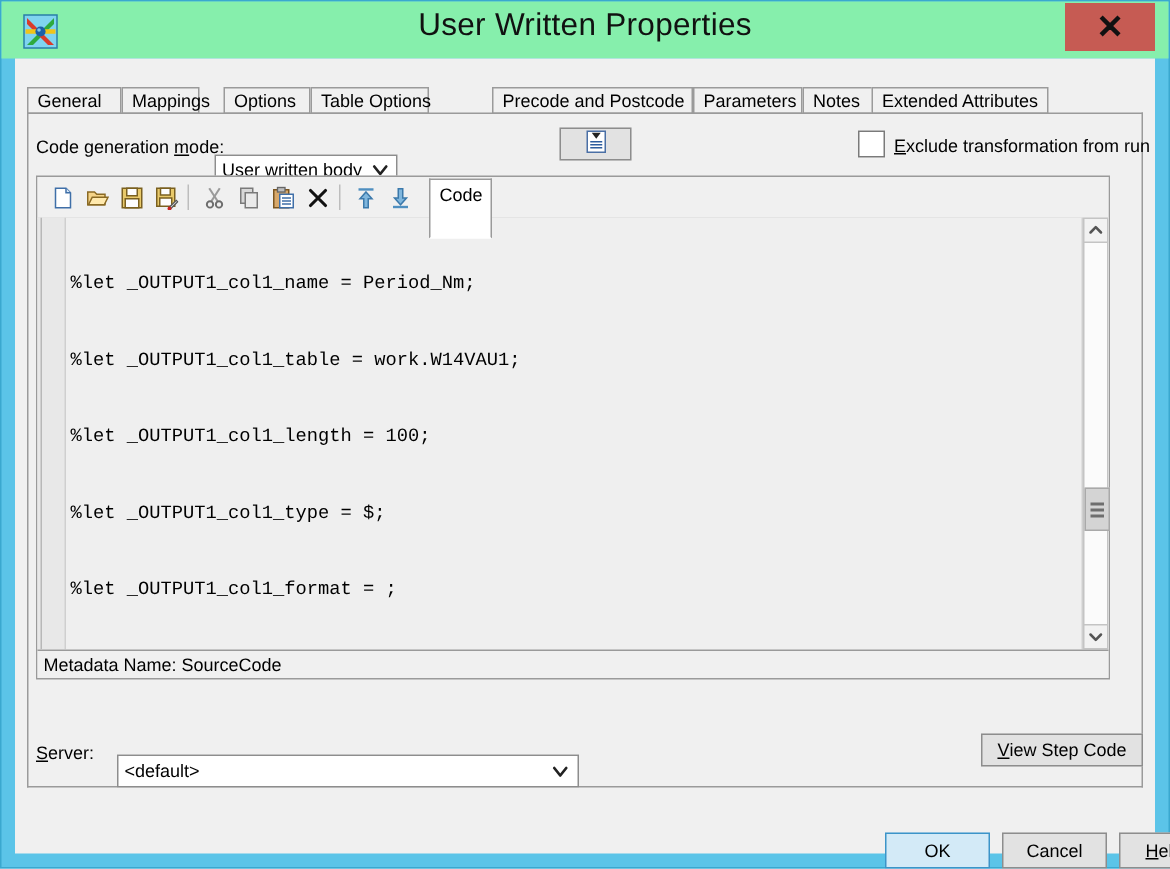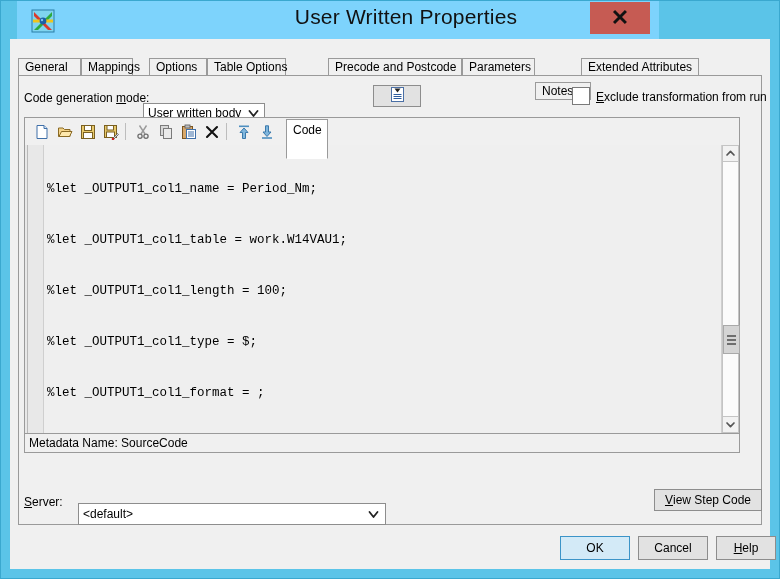--- a/index.html
+++ b/index.html
@@ -22,23 +22,23 @@
     left: 0; top: 0;
     width: 780px; height: 579px;
     background: #5bc4e8;
     box-sizing: border-box;
     border: 1px solid #3aa8cf;
   }
 
   
   #titlebar {
     position: absolute;
-    left: 16px; top: 0;
-    width: 642px; height: 38px;
-    background: #7dd3fc;
+    left: 0; top: 0;
+    width: 778px; height: 38px;
+    background: #86efac;
   }
   #app-icon {
     position: absolute;
     left: 14px; top: 8px;
     width: 24px; height: 24px;
   }
   #title-text {
     position: absolute;
     left: 0; top: 4px;
     width: 778px;
@@ -355,31 +355,32 @@
     display: flex;
     align-items: center;
     justify-content: center;
     white-space: nowrap;
     font-family: "Liberation Sans", sans-serif;
   }
 
   
   .dlg-btn {
     position: absolute;
-    top: 497px;
+    top: 516px;
     height: 24px;
     background: #e2e2e2;
     border: 1px solid #8d8d8d;
     box-sizing: border-box;
     font-size: 12px;
     cursor: pointer;
     display: flex;
     align-items: center;
     justify-content: center;
     font-family: "Liberation Sans", sans-serif;
+    margin-left: 30px;
   }
   #ok-button {
     left: 550px; width: 70px;
     background: #d3eaf7;
     border: 1px solid #3c94c8;
   }
   #cancel-button { left: 628px; width: 70px; }
   #help-button { left: 706px; width: 60px; }
 </style>
 </head>
@@ -414,21 +415,21 @@
     <div id="tabpage"></div>
 
     <div id="tabstrip">
       <div class="tab" style="left:0px;   width:63px;">General</div>
       <div class="tab" style="left:63px;  width:52px;">Mappings</div>
       <div class="tab" style="left:131px; width:58px;">Options</div>
       <div class="tab" style="left:189px; width:79px;">Table Options</div>
       <div class="tab active" style="left:268px; width:42px;">Code</div>
       <div class="tab" style="left:310px; width:134px;">Precode and Postcode</div>
       <div class="tab" style="left:444px; width:73px;">Parameters</div>
-      <div class="tab" style="left:517px; width:56px;margin-top:24px;">Notes</div>
+      <div class="tab" style="left:517px; width:56px;">Notes</div>
       <div class="tab" style="left:563px; width:118px;">Extended Attributes</div>
     </div>
     <div id="tab-underline"></div>
 
     <div id="mode-label">Code generation <span class="underlined-char">m</span>ode:</div>
 
     <div id="mode-select">
       <span id="mode-select-value">User written body</span>
       <span id="mode-select-arrow">
         <svg width="13" height="13" viewBox="0 0 13 13">

